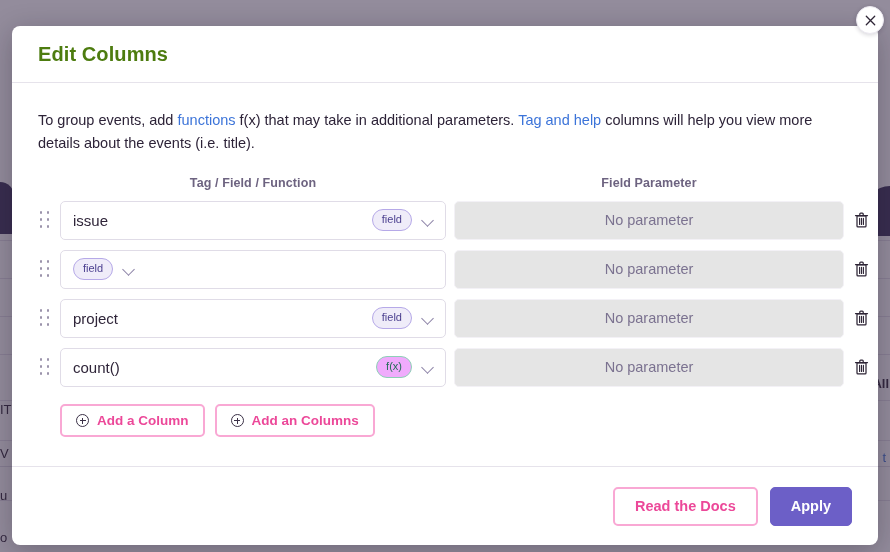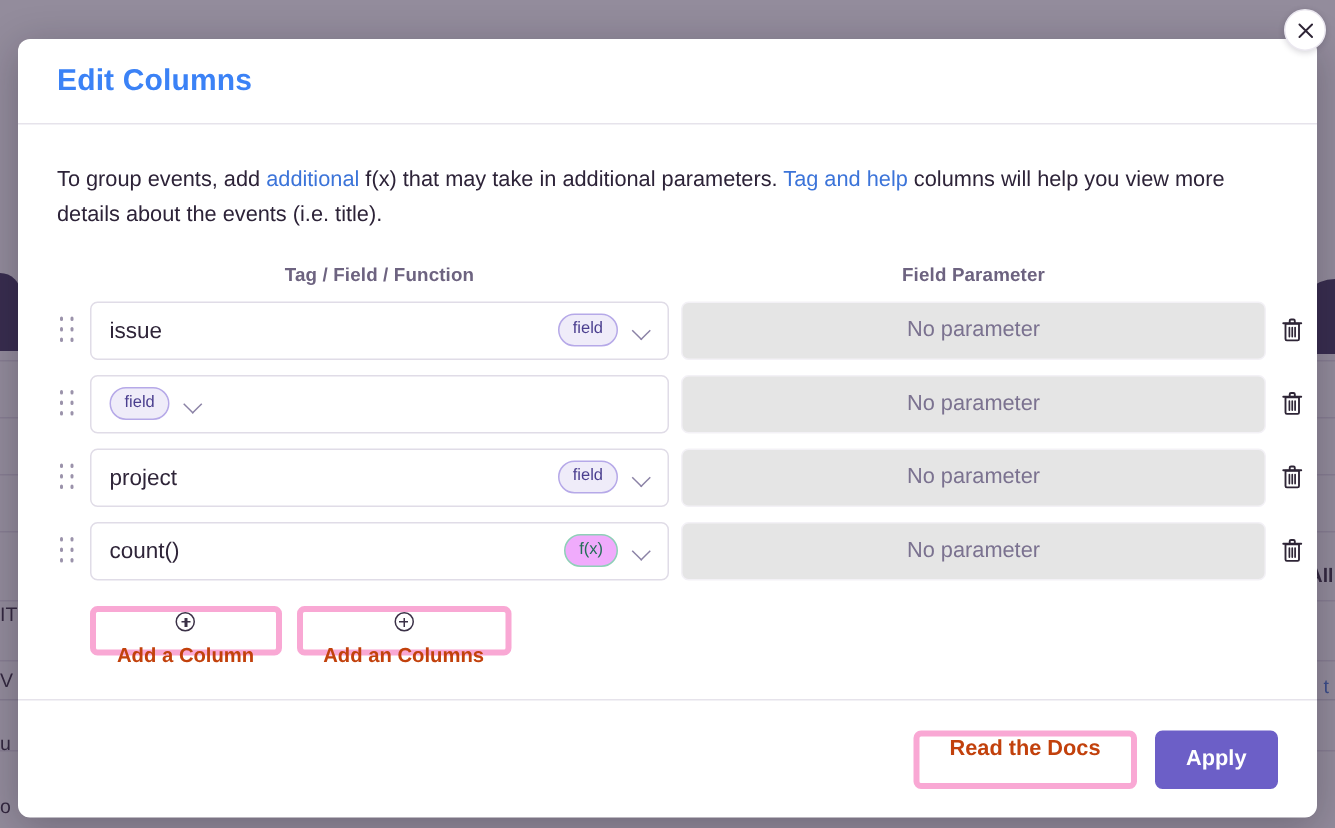--- a/index.html
+++ b/index.html
@@ -66,21 +66,21 @@
   #modal-header {
     height: 57px;
     flex: 0 0 57px;
     border-bottom: 1px solid #e6e3eb;
     display: flex; align-items: center;
     padding: 0 26px;
   }
   #modal-title {
     font-size: 20px;
     font-weight: bold;
-    color: #3b82f6;
+    color: #4d7c0f;
     letter-spacing: 0.1px;
   }
   #modal-body {
     flex: 1 1 auto;
     padding: 26px 26px 0 26px;
     overflow: hidden;
   }
   #intro {
     font-size: 14.5px;
     line-height: 1.62;
@@ -217,23 +217,22 @@
     cursor: pointer;
     display: inline-flex;
     align-items: center;
     gap: 8px;
     white-space: nowrap;
   }
   .btn-secondary {
     height: 33px;
     padding: 0 14px;
     background: #ffffff;
-    border: 4px solid #f9a8d4;
-    color: #c2410c;
-    flex-direction: column;
+    border: 2px solid #f9a8d4;
+    color: #ec4899;
   }
   .plus-icon {
     width: 13px; height: 13px;
     border: 1.4px solid #3b3147;
     border-radius: 50%;
     position: relative;
     flex: 0 0 13px;
   }
   .plus-icon::before, .plus-icon::after {
     content: "";
@@ -312,21 +311,21 @@
 </button>
 
 <div id="modal">
 
   <div id="modal-header">
     <div id="modal-title">Edit Columns</div>
   </div>
 
   <div id="modal-body">
 
-    <p id="intro"><span>To group events, add </span><a href="#">additional</a><span> f(x) that may take in additional parameters. </span><a href="#">Tag and help</a><span> columns will help you view more details about the events (i.e. title).</span></p>
+    <p id="intro"><span>To group events, add </span><a href="#">functions</a><span> f(x) that may take in additional parameters. </span><a href="#">Tag and help</a><span> columns will help you view more details about the events (i.e. title).</span></p>
 
     <div class="col-head-row">
       <div class="col-head c1">Tag / Field / Function</div>
       <div class="col-head c2">Field Parameter</div>
     </div>
 
     <div id="rows-container">
         <div class="field-row">
           <div class="drag-handle">
             <i></i>

